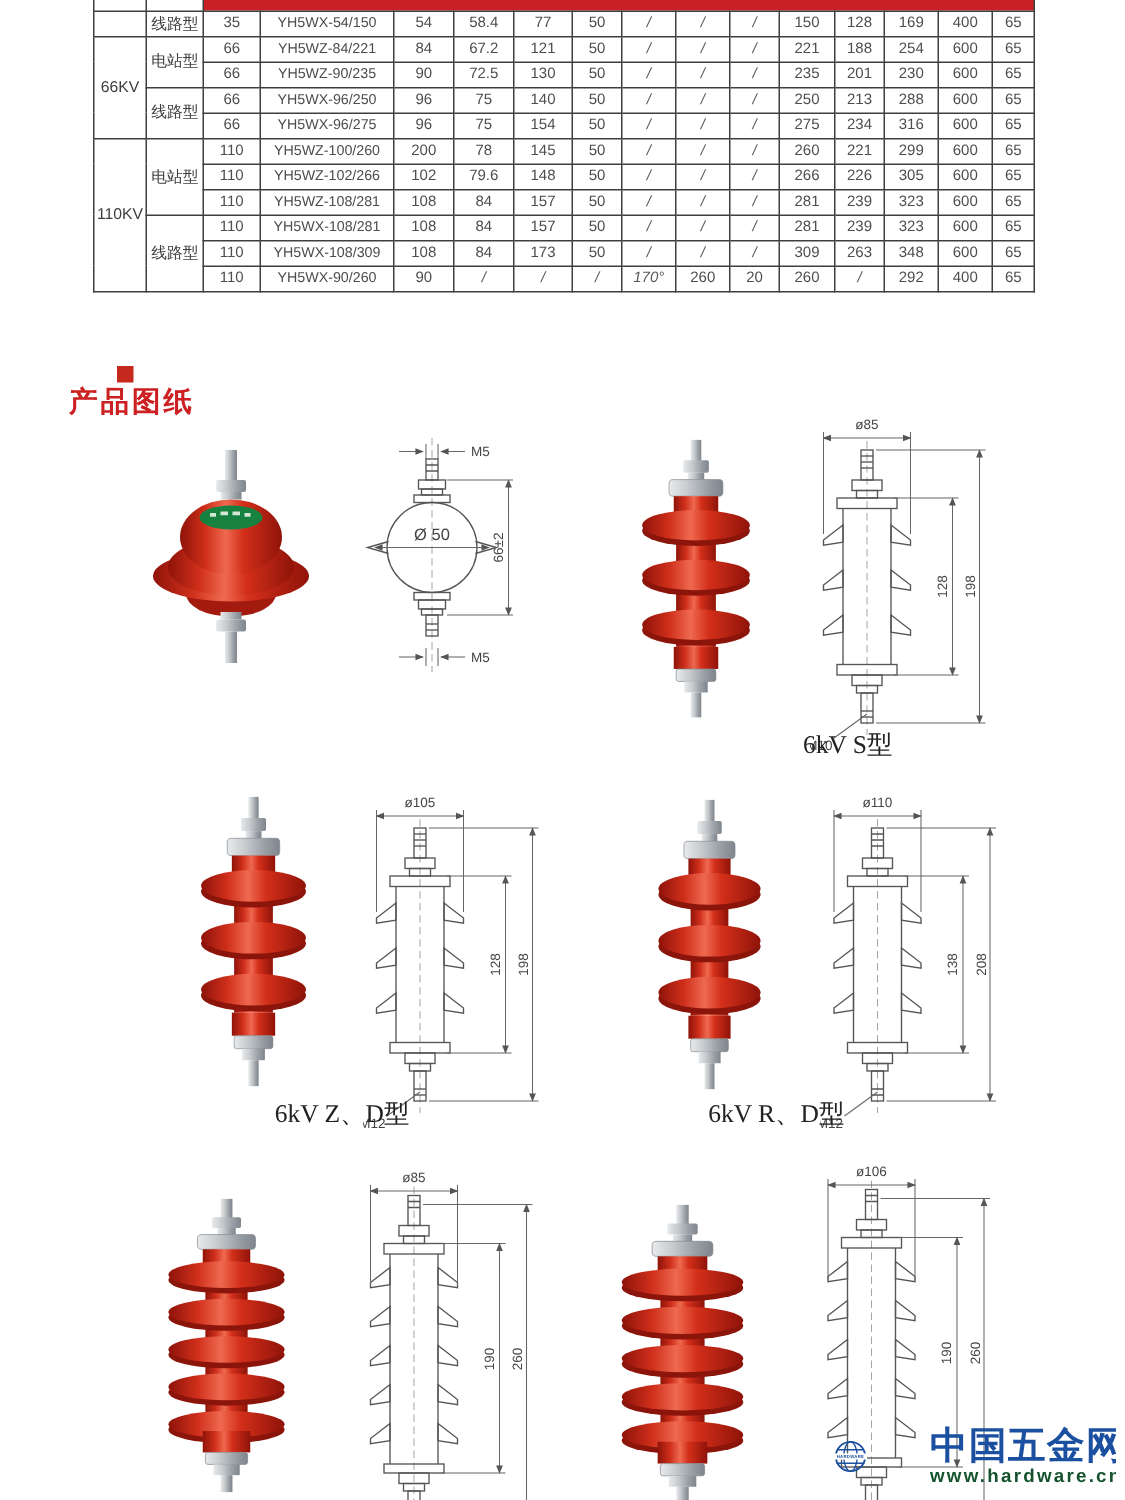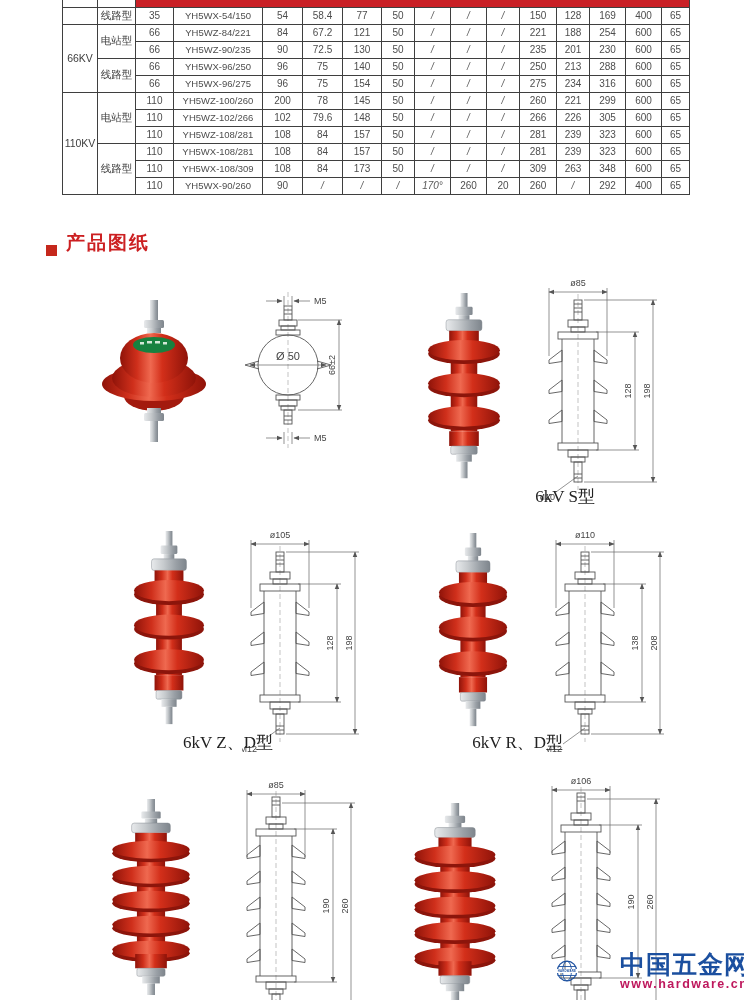--- a/index.html
+++ b/index.html
@@ -9,37 +9,37 @@
   
   .spec-table { position:absolute; left:62px; top:0; width:627px; border-collapse:collapse; table-layout:fixed; }
   .spec-table td { border:1px solid #3f3f3f; font-size:10px; color:#4d4d4d; text-align:center; vertical-align:middle; height:17px; padding:0 1px; overflow:hidden; white-space:nowrap; }
   .spec-table .cut-header td { height:7px; border-top:none; }
   .spec-table .red-bar { background:#c92026; }
   .spec-table td.c-group, .spec-table td.c-type { font-size:10.5px; color:#3e3e3e; }
   .spec-table td.c-slash { font-style:italic; color:#5a5a5a; }
   .spec-table td.c-model { font-size:9.5px; }
 
   
-  .section-title { position:absolute; left:46px; top:230px; display:flex; align-items:flex-end; }
+  .section-title { position:absolute; left:46px; top:244px; display:flex; align-items:center;flex-direction:column; }
   .section-title .bullet { width:11px; height:11px; background:#c5281c; margin-right:9px; }
   .section-title .txt { font-size:19px; font-weight:bold; color:#cc2022; letter-spacing:2px; }
 
   
   .abs { position:absolute; }
   .caption { position:absolute; font-family:"Liberation Serif", serif; font-size:17px; color:#222; text-align:right; }
 
   
   text.dim { font-family:"Liberation Sans", sans-serif; font-size:9px; fill:#444; }
   text.dimbig { font-family:"Liberation Sans", sans-serif; font-size:11px; fill:#444; }
 
   
   .watermark { position:absolute; left:556px; top:942px; width:194px; height:58px; display:flex; align-items:center;gap:38px; }
   .wm-text { margin-left:4px; }
   .wm-brand { font-size:25px; font-weight:bold; color:#1b4f9f; line-height:26px; letter-spacing:1px; white-space:nowrap; }
-  .wm-url { font-size:12.5px; font-weight:bold; color:#be185d; letter-spacing:1.5px; white-space:nowrap; }
+  .wm-url { font-size:12.5px; font-weight:bold; color:#14532d; letter-spacing:1.5px; white-space:nowrap; }
 </style>
 </head>
 <body>
 
 <svg width="0" height="0" style="position:absolute" aria-hidden="true">
   <defs>
     <linearGradient id="gm" x1="0" y1="0" x2="1" y2="0">
       <stop offset="0" stop-color="#e8eaec"></stop>
         <stop offset="0.35" stop-color="#c6cacd"></stop>
       <stop offset="0.7" stop-color="#9aa0a6"></stop>

